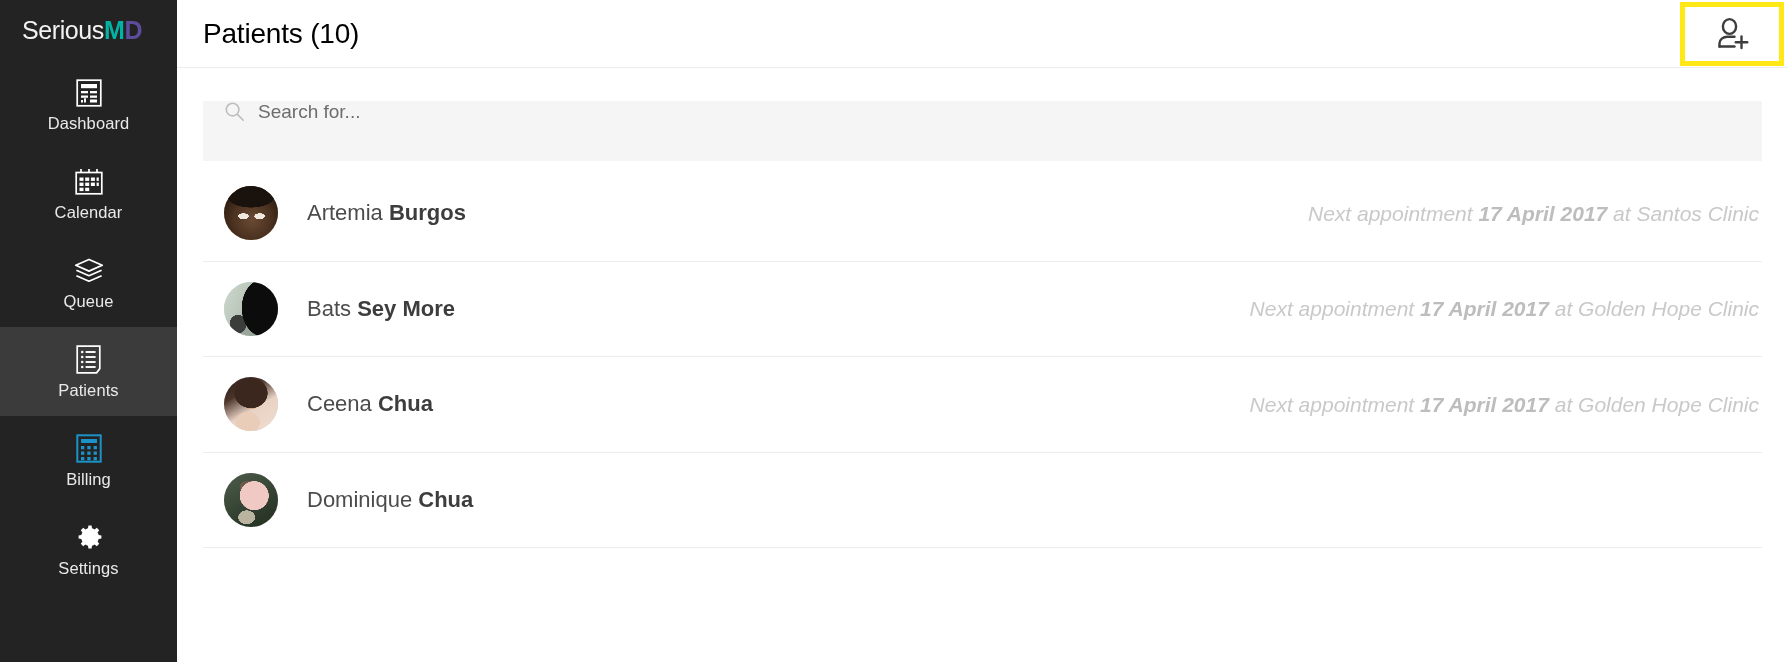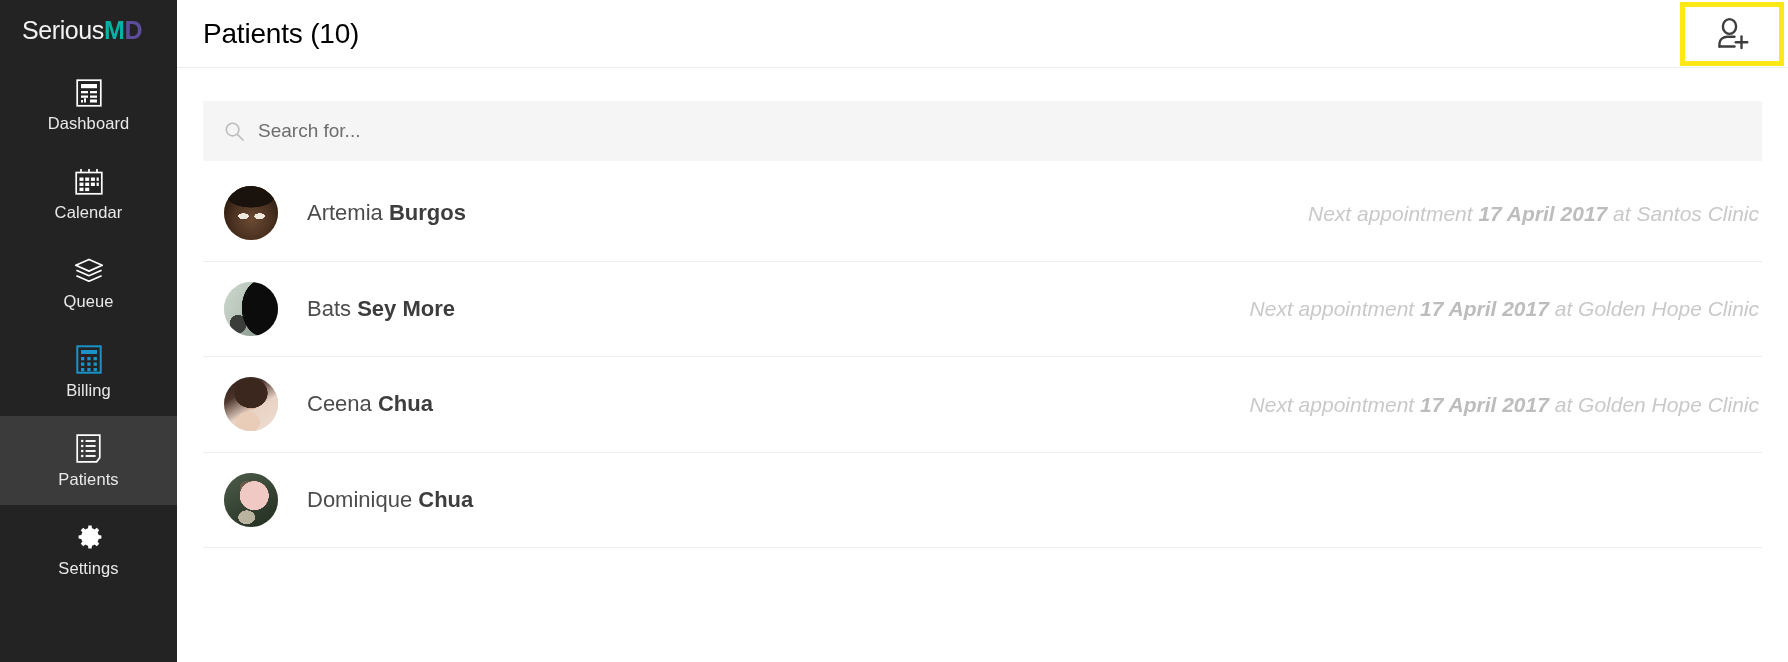--- a/index.html
+++ b/index.html
@@ -102,21 +102,21 @@
   .content {
     flex: 1;
     padding: 0 26px;
     overflow: hidden;
   }
   .search-box {
     margin-top: 33px;
     height: 60px;
     background: #f5f5f5;
     display: flex;
-    align-items: center;
+    align-items: flex-start;
     padding-left: 21px;
     gap: 13px;
     cursor: text;
   }
   .search-icon { width: 21px; height: 21px; display:block; flex: none; }
   .search-input {
     border: none;
     outline: none;
     background: transparent;
     font-family: "Liberation Sans", sans-serif;
@@ -218,54 +218,54 @@
       <span class="nav-icon">
         <svg width="30" height="26" viewBox="0 0 30 26" fill="none" stroke="#ffffff" stroke-width="1.8" stroke-linejoin="round">
           <path d="M15 1.5 L28.2 7.3 L15 13.1 L1.8 7.3 Z"></path>
           <path d="M2.4 12.2 L15 17.7 L27.6 12.2"></path>
           <path d="M2.4 17.7 L15 23.2 L27.6 17.7"></path>
         </svg>
       </span>
       <span class="nav-label">Queue</span>
     </div>
 
+    <div class="nav-item active">
+      <span class="nav-icon">
+        <svg width="25" height="29" viewBox="0 0 25 29" fill="none" stroke="#ffffff" stroke-width="1.7">
+          <path d="M1.2 1.2 H23.8 V23.6 L20.6 27.8 H1.2 Z"></path>
+          <circle cx="6.2" cy="7" r="1.3" fill="#ffffff" stroke="none"></circle>
+          <line x1="9.6" y1="7" x2="19.6" y2="7" stroke-width="1.9"></line>
+          <circle cx="6.2" cy="12" r="1.3" fill="#ffffff" stroke="none"></circle>
+          <line x1="9.6" y1="12" x2="19.6" y2="12" stroke-width="1.9"></line>
+          <circle cx="6.2" cy="17" r="1.3" fill="#ffffff" stroke="none"></circle>
+          <line x1="9.6" y1="17" x2="19.6" y2="17" stroke-width="1.9"></line>
+          <circle cx="6.2" cy="22" r="1.3" fill="#ffffff" stroke="none"></circle>
+          <line x1="9.6" y1="22" x2="19.6" y2="22" stroke-width="1.9"></line>
+        </svg>
+      </span>
+      <span class="nav-label">Patients</span>
+    </div>
+
     <div class="nav-item">
       <span class="nav-icon">
         <svg width="26" height="29" viewBox="0 0 26 29" fill="none" stroke="#1b93c8" stroke-width="2">
           <rect x="1.3" y="1.3" width="23.4" height="26.4"></rect>
           <rect x="5" y="5" width="16" height="4" fill="#1b93c8" stroke="none"></rect>
           <rect x="5" y="12" width="3.3" height="3.3" fill="#1b93c8" stroke="none"></rect>
           <rect x="11.3" y="12" width="3.3" height="3.3" fill="#1b93c8" stroke="none"></rect>
           <rect x="17.6" y="12" width="3.3" height="3.3" fill="#1b93c8" stroke="none"></rect>
           <rect x="5" y="17.5" width="3.3" height="3.3" fill="#1b93c8" stroke="none"></rect>
           <rect x="11.3" y="17.5" width="3.3" height="3.3" fill="#1b93c8" stroke="none"></rect>
           <rect x="17.6" y="17.5" width="3.3" height="3.3" fill="#1b93c8" stroke="none"></rect>
           <rect x="5" y="23" width="3.3" height="3.3" fill="#1b93c8" stroke="none"></rect>
           <rect x="11.3" y="23" width="3.3" height="3.3" fill="#1b93c8" stroke="none"></rect>
           <rect x="17.6" y="23" width="3.3" height="3.3" fill="#1b93c8" stroke="none"></rect>
         </svg>
       </span>
       <span class="nav-label">Billing</span>
-    </div>
-
-    <div class="nav-item active">
-      <span class="nav-icon">
-        <svg width="25" height="29" viewBox="0 0 25 29" fill="none" stroke="#ffffff" stroke-width="1.7">
-          <path d="M1.2 1.2 H23.8 V23.6 L20.6 27.8 H1.2 Z"></path>
-          <circle cx="6.2" cy="7" r="1.3" fill="#ffffff" stroke="none"></circle>
-          <line x1="9.6" y1="7" x2="19.6" y2="7" stroke-width="1.9"></line>
-          <circle cx="6.2" cy="12" r="1.3" fill="#ffffff" stroke="none"></circle>
-          <line x1="9.6" y1="12" x2="19.6" y2="12" stroke-width="1.9"></line>
-          <circle cx="6.2" cy="17" r="1.3" fill="#ffffff" stroke="none"></circle>
-          <line x1="9.6" y1="17" x2="19.6" y2="17" stroke-width="1.9"></line>
-          <circle cx="6.2" cy="22" r="1.3" fill="#ffffff" stroke="none"></circle>
-          <line x1="9.6" y1="22" x2="19.6" y2="22" stroke-width="1.9"></line>
-        </svg>
-      </span>
-      <span class="nav-label">Patients</span>
     </div>
 
     <div class="nav-item">
       <span class="nav-icon">
         <svg width="30" height="30" viewBox="0 0 30 30" fill="#ffffff">
           <path d="M15 9.6a5.4 5.4 0 1 0 0 10.8 5.4 5.4 0 0 0 0-10.8zm0 8.2a2.8 2.8 0 1 1 0-5.6 2.8 2.8 0 0 1 0 5.6z"></path>
           <path d="M27.4 12.4l-2.7-.4a10.2 10.2 0 0 0-1.1-2.6l1.6-2.2-2.4-2.4-2.2 1.6a10.2 10.2 0 0 0-2.6-1.1l-.4-2.7h-3.2l-.4 2.7a10.2 10.2 0 0 0-2.6 1.1L9.2 4.8 6.8 7.2l1.6 2.2a10.2 10.2 0 0 0-1.1 2.6l-2.7.4v3.2l2.7.4a10.2 10.2 0 0 0 1.1 2.6l-1.6 2.2 2.4 2.4 2.2-1.6a10.2 10.2 0 0 0 2.6 1.1l.4 2.7h3.2l.4-2.7a10.2 10.2 0 0 0 2.6-1.1l2.2 1.6 2.4-2.4-1.6-2.2a10.2 10.2 0 0 0 1.1-2.6l2.7-.4z"></path>
         </svg>
       </span>
       <span class="nav-label">Settings</span>

